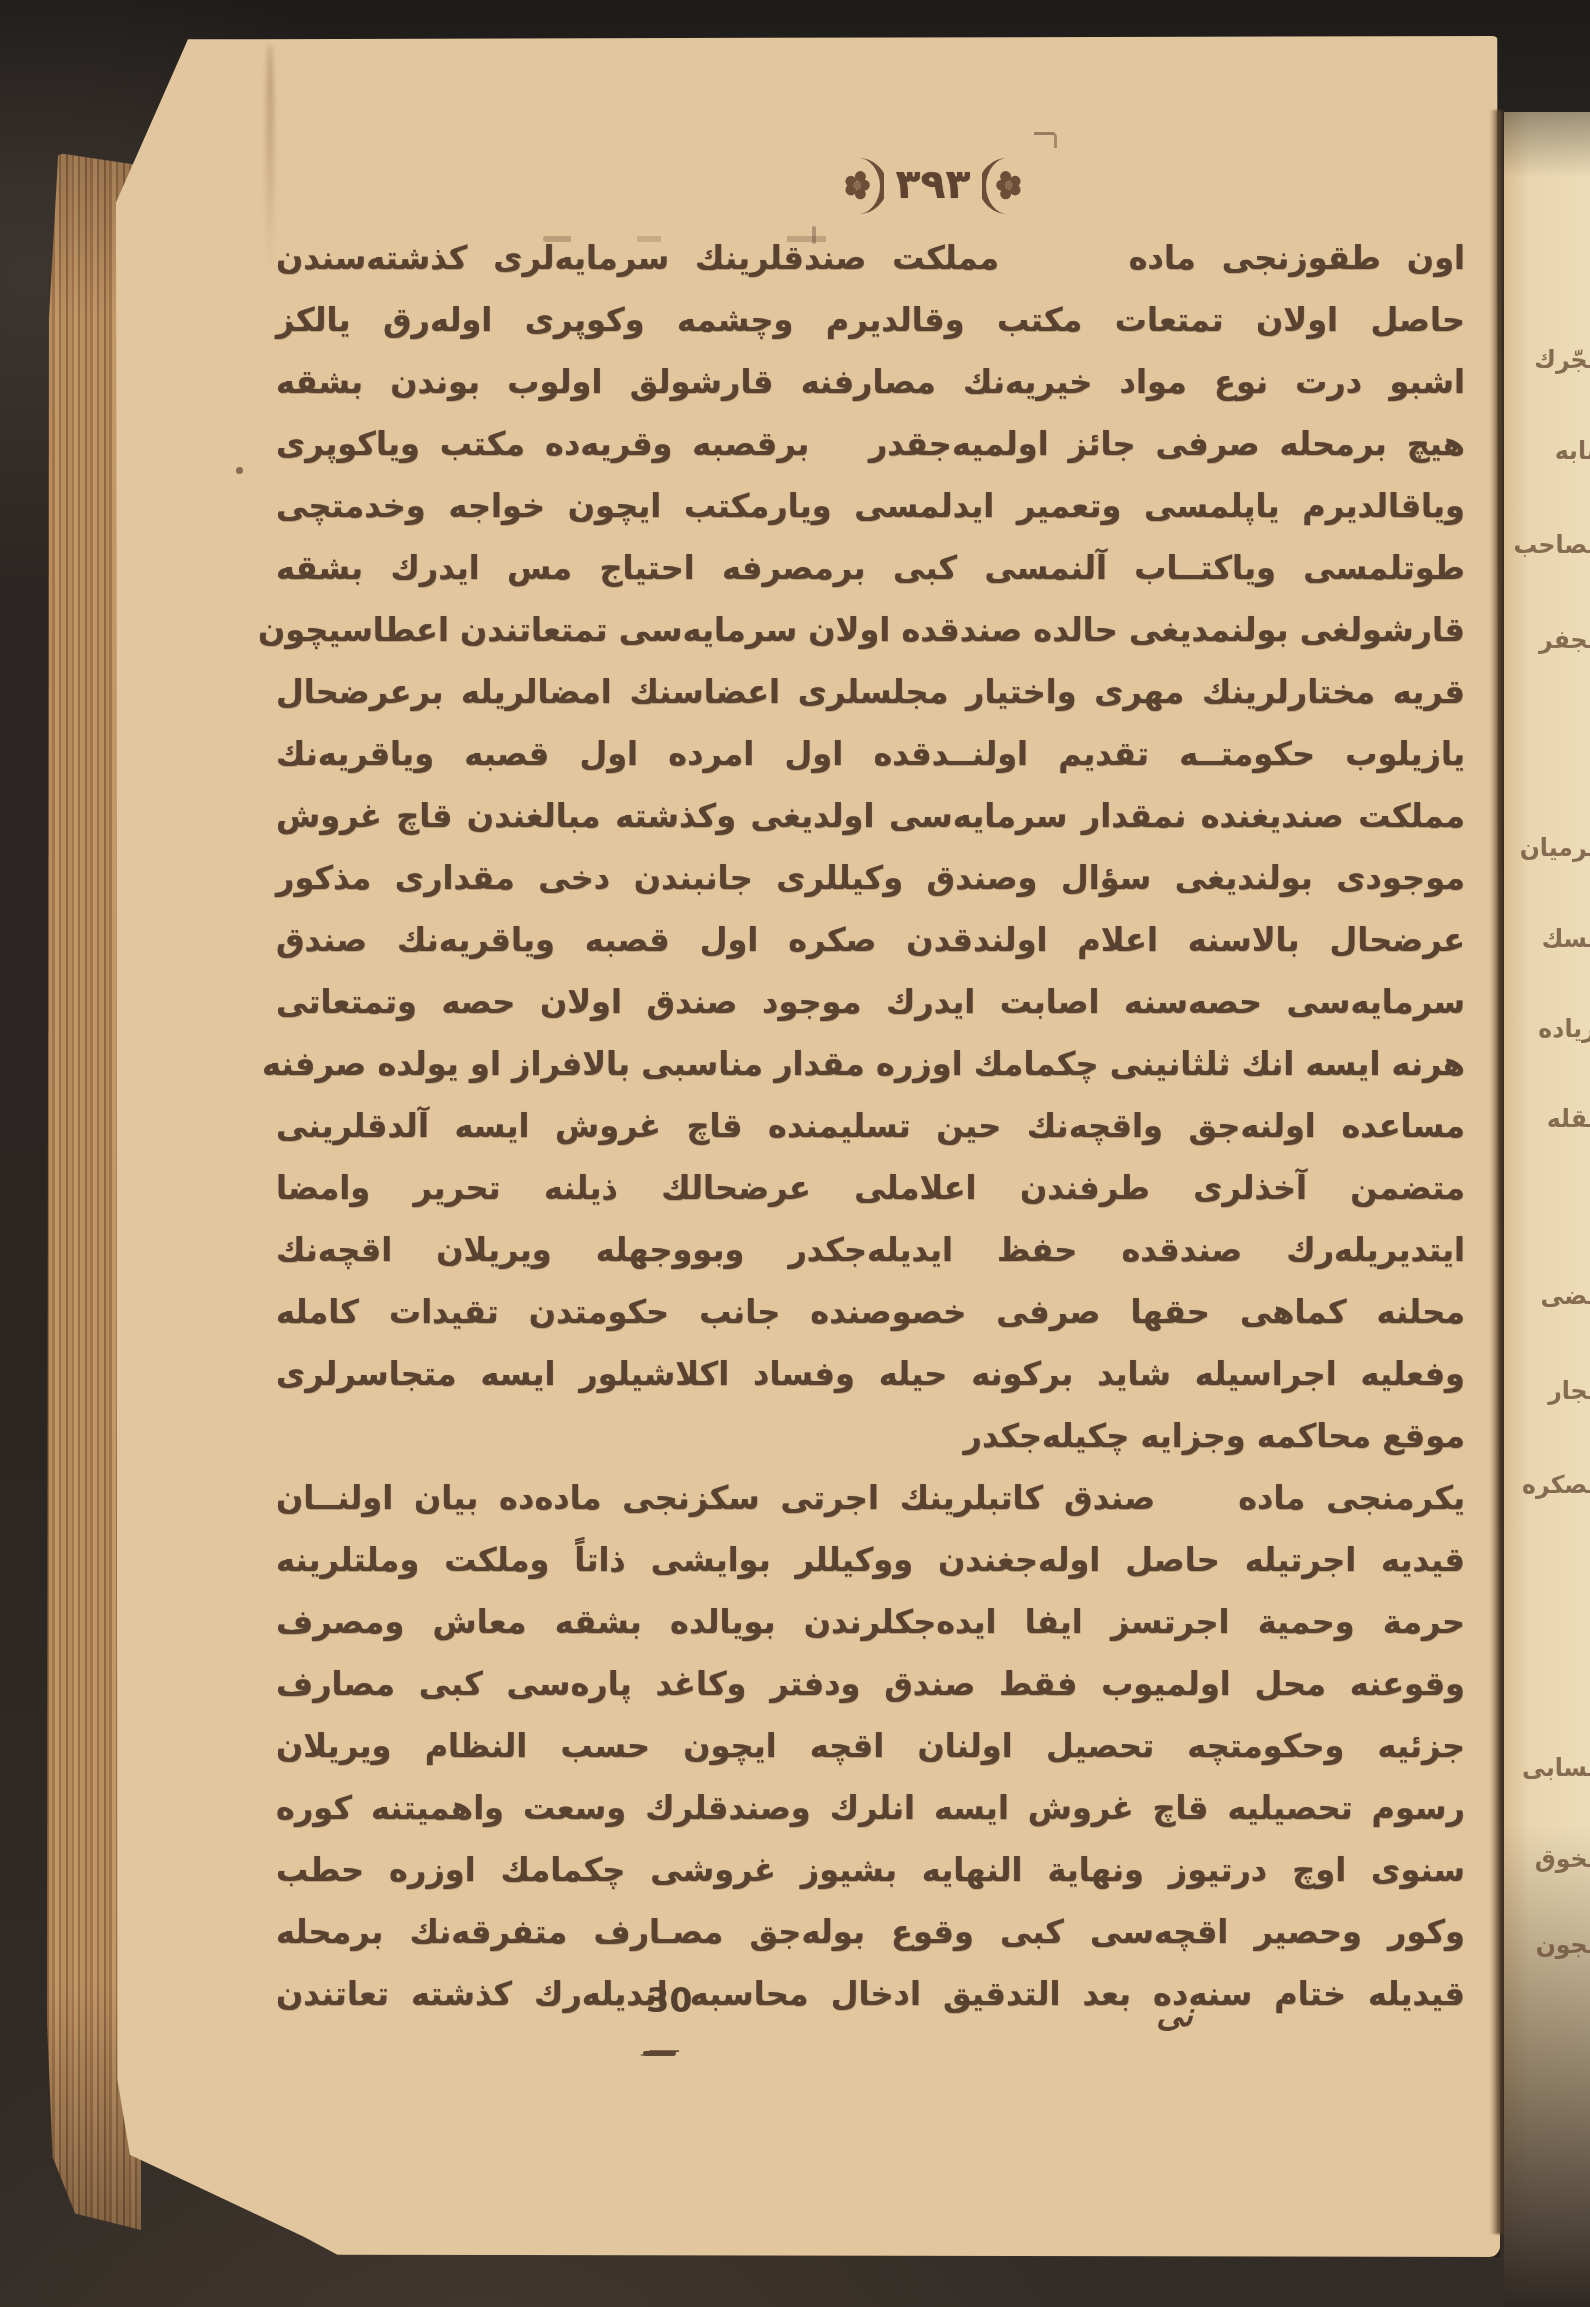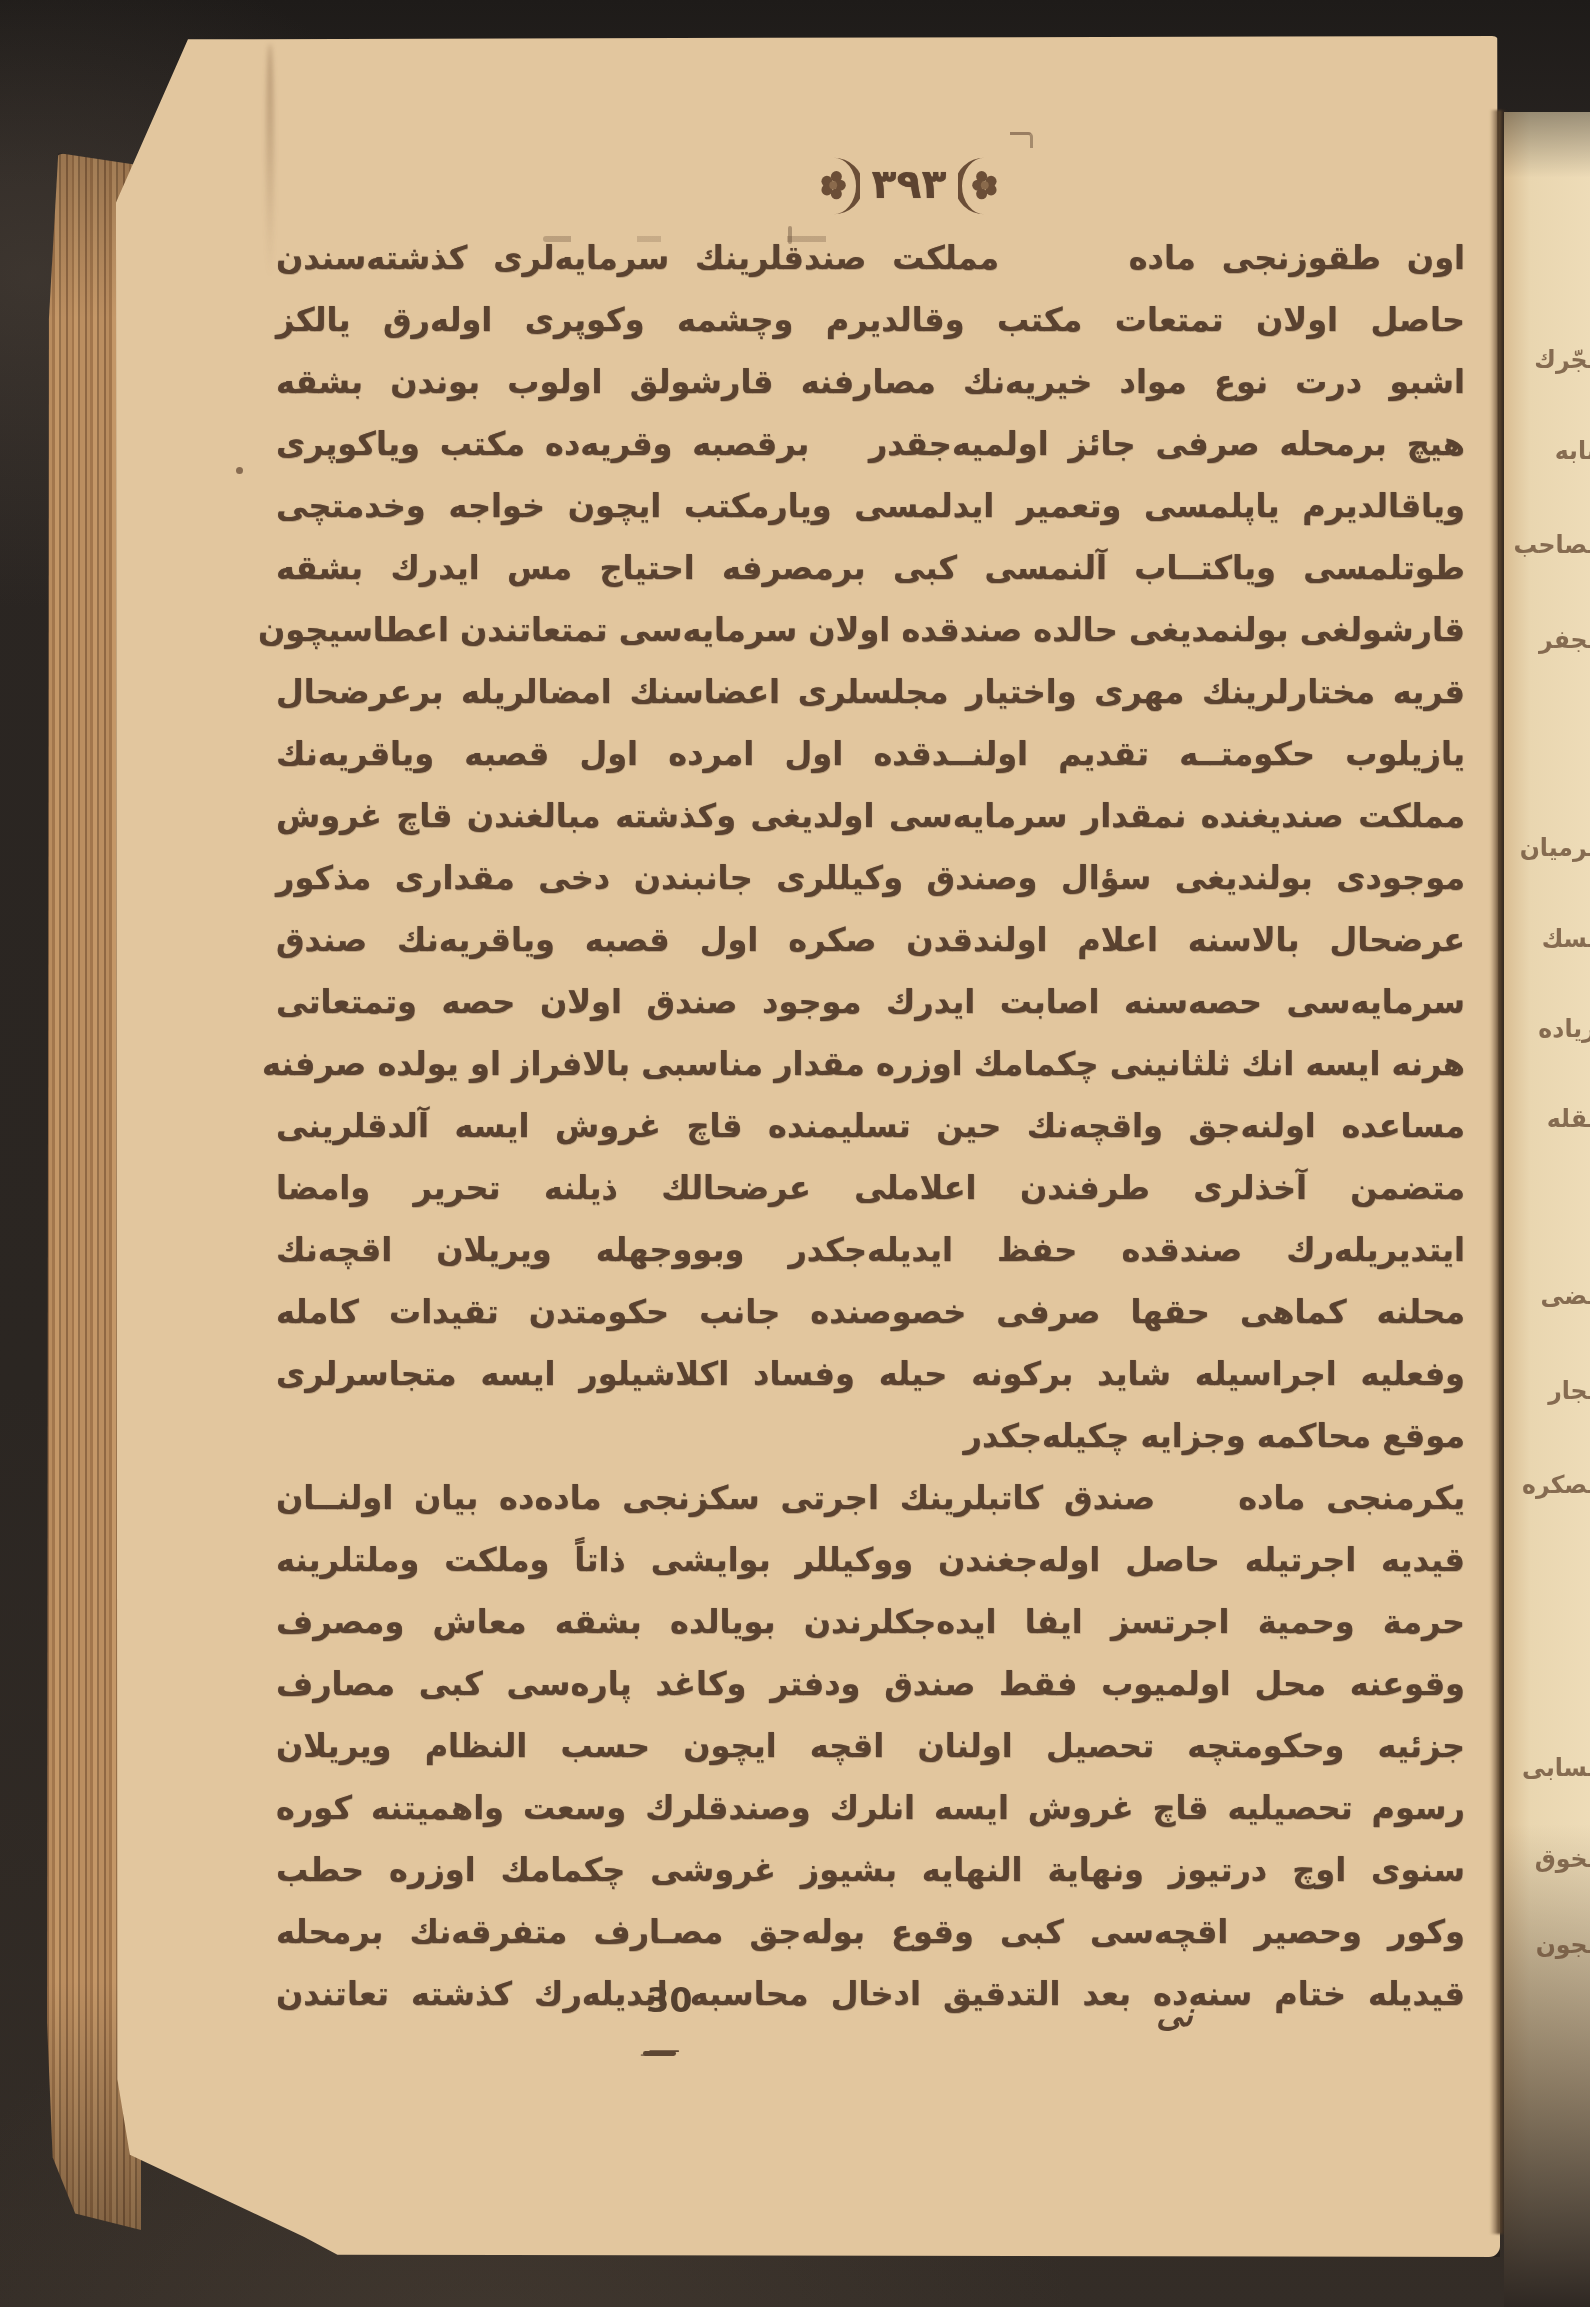--- a/index.html
+++ b/index.html
@@ -58,21 +58,21 @@
       linear-gradient(90deg, #d9bd92 0, #e9d6b0 30%, #eedcb8 100%);
     overflow:hidden;
   }
   .frag{
     position:absolute;right:-4.7px;white-space:nowrap;
     font-size:23.6px;font-weight:bold;color:#6d5139;opacity:.8;
     transform:scaleY(1.05);
   }
   
   .folio{
-    position:absolute;left:791px;top:140px;width:236px;height:91px;
+    position:absolute;left:815px;top:140px;width:236px;height:91px;
     display:flex;align-items:center;justify-content:center;gap:11px;
     direction:rtl;
   }
   .folio-number{
     font-size:41px;font-weight:bold;color:#5d4330;letter-spacing:4.7px;
     text-shadow:0 0 0.8px rgba(93,67,48,.65);
     transform:translateY(-1.6px);
   }
   .orn{width:41px;height:66px;}
   .orn.mirror{transform:scaleX(-1);}

